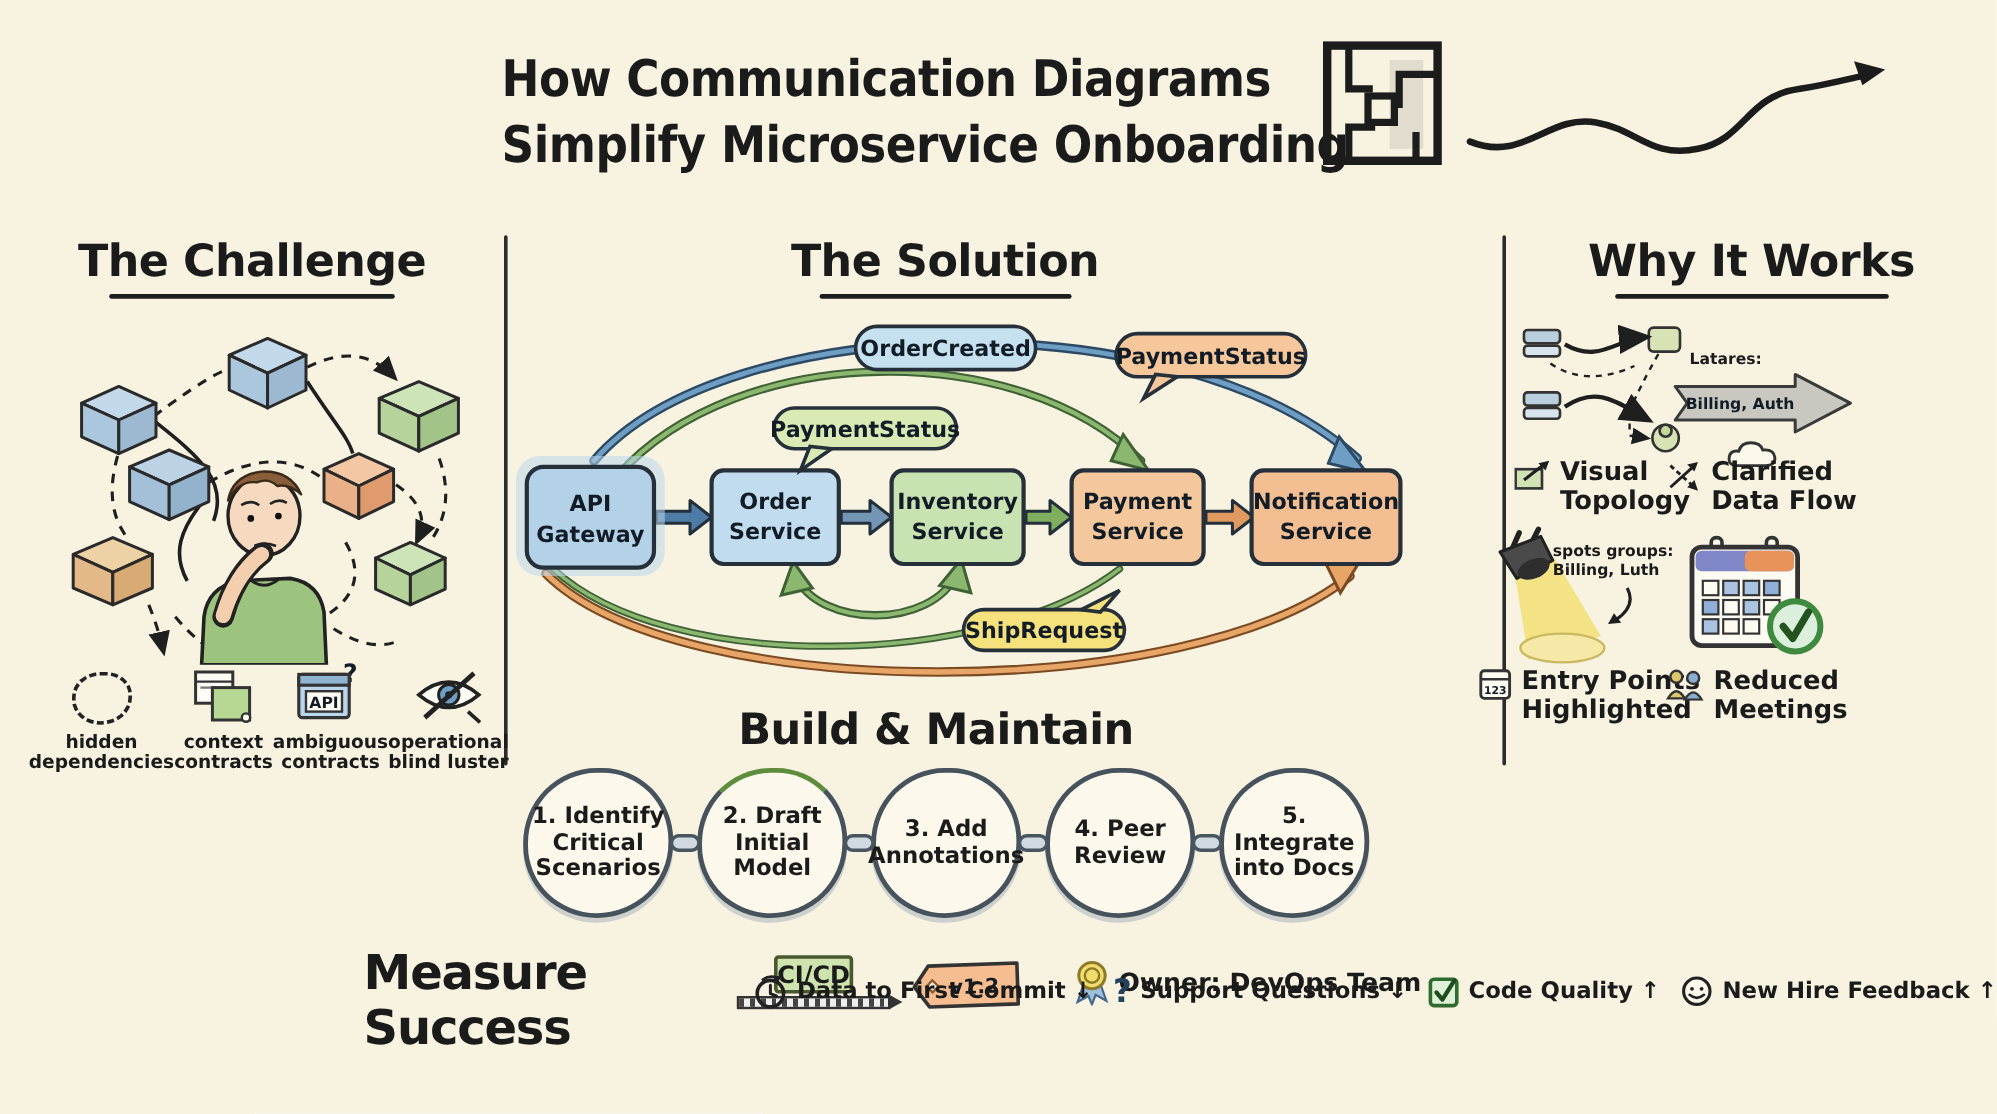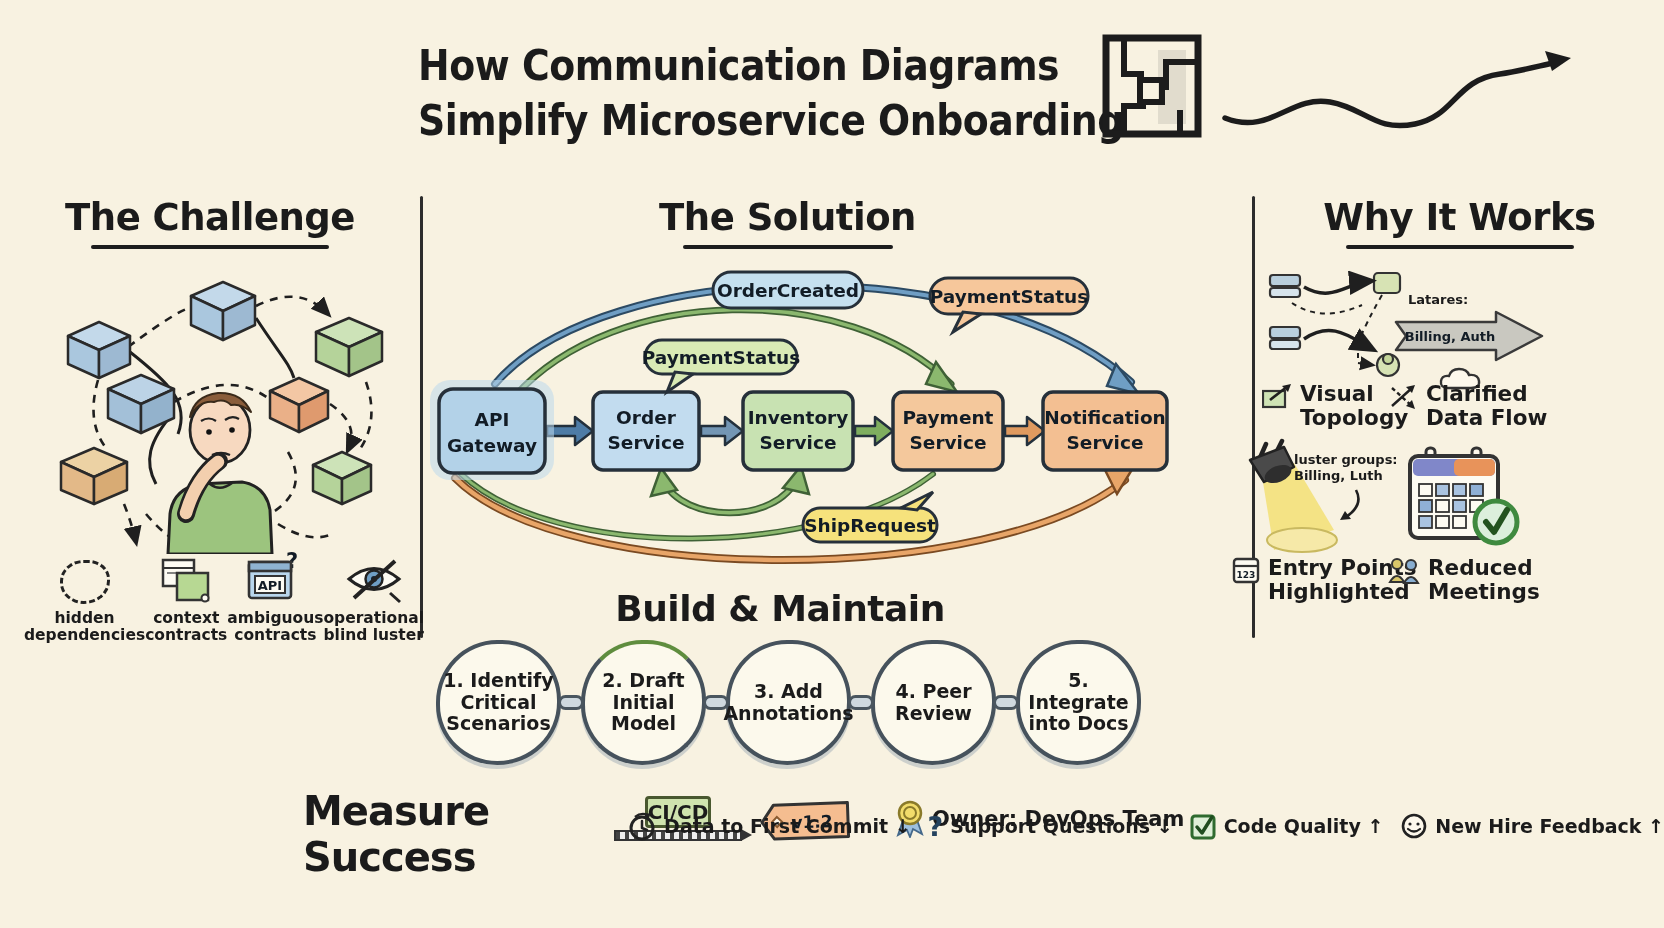--- a/index.html
+++ b/index.html
@@ -345,21 +345,21 @@
   </div>
 
   <svg class="abs" style="left:1228px; top:436px;" width="120" height="120" viewBox="0 0 120 120">
     <polygon points="34,40 66,27 106,94 46,114" fill="#f3de6e" opacity="0.8"></polygon>
     <ellipse cx="74" cy="104" rx="35" ry="12" fill="#f6e9a8" stroke="#c9b960" stroke-width="2"></ellipse>
     <path d="M38 8 L31 24 M54 5 L46 21" stroke="#222" stroke-width="4.5" stroke-linecap="round"></path>
     <polygon points="22,24 56,11 66,31 36,46" fill="#4a4a4a" stroke="#222" stroke-width="2.5" stroke-linejoin="round"></polygon>
     <ellipse cx="50" cy="38" rx="14" ry="8" transform="rotate(-22 50 38)" fill="#2e2e2e"></ellipse>
   </svg>
   <div class="abs" style="left:1294px; top:452px; width:122px;">
-    <div class="note-sm preline">luster groups:
+    <div class="note-sm preline">spots groups:
 Billing, Luth</div>
     <svg width="36" height="36" viewBox="0 0 36 36" style="margin:2px 0 0 34px;">
       <path d="M28 3 Q36 18 18 30" fill="none" stroke="#1f1f1f" stroke-width="2.6"></path>
       <polygon points="12,33 23,32 17,24" fill="#1f1f1f"></polygon>
     </svg>
   </div>
 
   <svg class="abs" style="left:1404px; top:446px;" width="116" height="102" viewBox="0 0 116 102">
     <rect x="22" y="2" width="9" height="17" rx="4" fill="#fdf8ec" stroke="#333" stroke-width="3"></rect>
     <rect x="68" y="2" width="9" height="17" rx="4" fill="#fdf8ec" stroke="#333" stroke-width="3"></rect>

